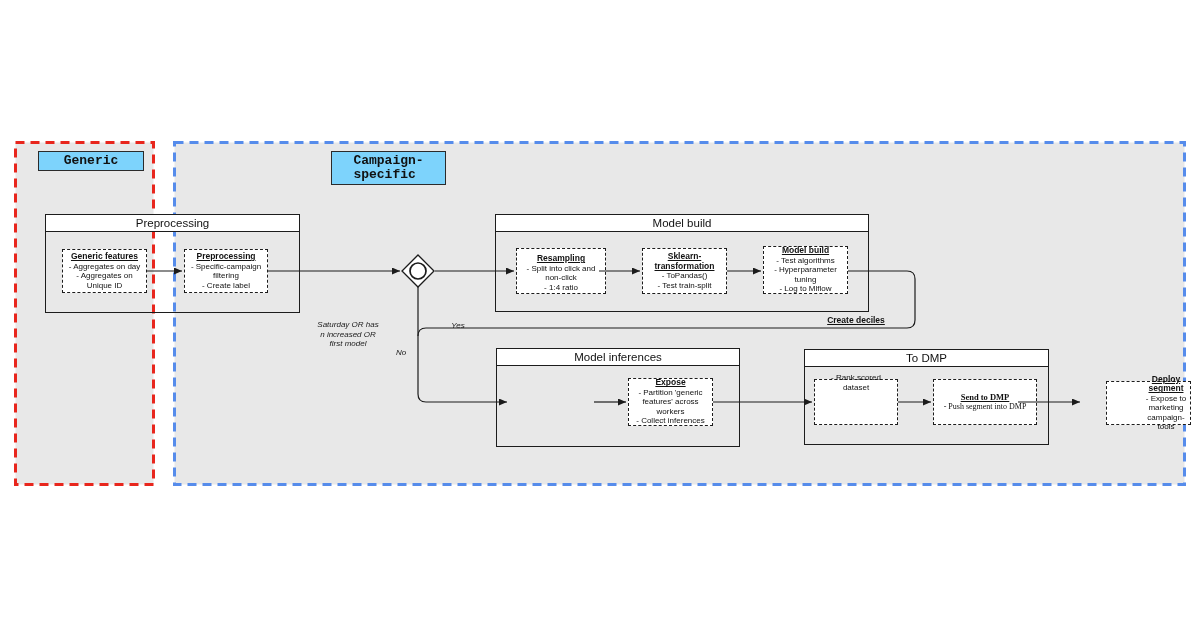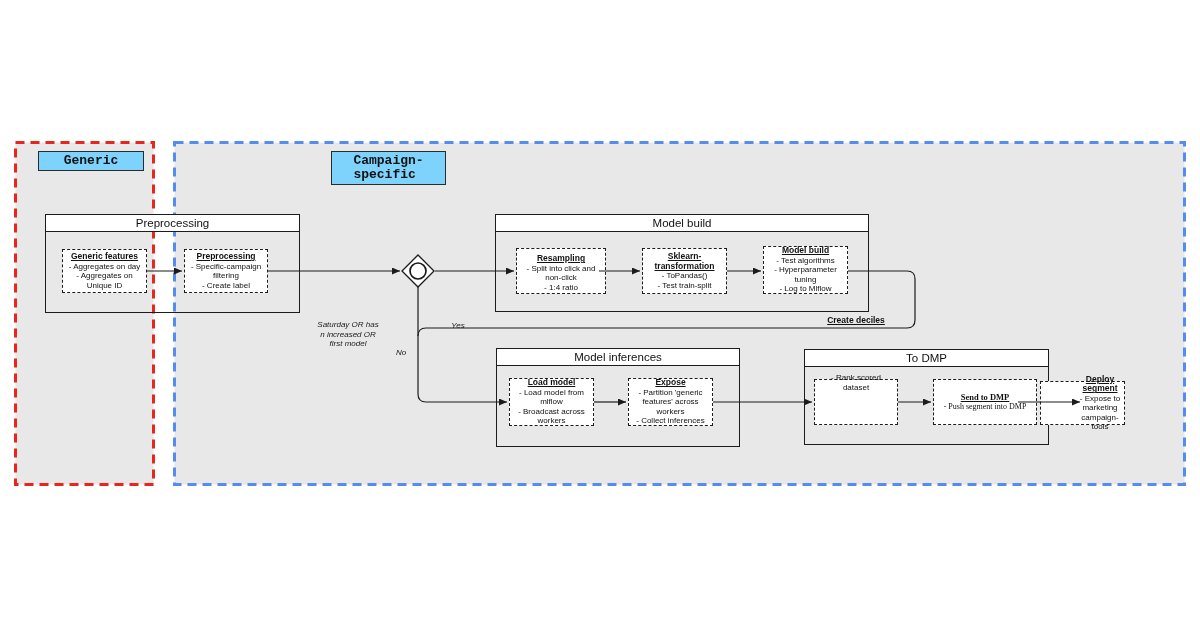--- a/index.html
+++ b/index.html
@@ -95,26 +95,20 @@
     <div class="node-line"></div>
   </div>
 
   <div class="node" style="left:763px;top:246px;width:85px;height:48px;">
     <div class="node-title">Model build</div>
     <div class="node-line">- Test algorithms</div>
     <div class="node-line">- Hyperparameter tuning</div>
     <div class="node-line">- Log to Mlflow</div>
   </div>
 
-  <div class="node" style="left:509px;top:378px;width:85px;height:48px;">
-    <div class="node-title">Load model</div>
-    <div class="node-line">- Load model from mlflow</div>
-    <div class="node-line">- Broadcast across workers</div>
-    <div class="node-line"></div>
-  </div>
 
   <div class="node" style="left:628px;top:378px;width:85px;height:48px;">
     <div class="node-title">Expose</div>
     <div class="node-line">- Partition 'generic features' across workers</div>
     <div class="node-line">- Collect inferences</div>
     <div class="node-line"></div>
   </div>
 
   <div class="node" style="left:814px;top:379px;width:84px;height:46px;gap:48px;">
     <div class="node-title">Create deciles</div>
@@ -123,21 +117,21 @@
     <div class="node-line"></div>
   </div>
 
   <div class="node" style="left:933px;top:379px;width:104px;height:46px;font-family:Liberation Serif, serif;">
     <div class="node-title">Send to DMP</div>
     <div class="node-line">- Push segment into DMP</div>
     <div class="node-line"></div>
     <div class="node-line"></div>
   </div>
 
-  <div class="node" style="left:1040px;top:381px;width:85px;height:44px;padding-left:38px;">
+  <div class="node" style="left:1106px;top:381px;width:85px;height:44px;padding-left:38px;">
     <div class="node-title">Deploy segment</div>
     <div class="node-line">- Expose to marketing campaign-tools</div>
     <div class="node-line"></div>
     <div class="node-line"></div>
   </div>
 
   <svg class="layer wires" width="1200" height="630">
     <defs>
       <marker id="arrow" markerUnits="userSpaceOnUse" markerWidth="9" markerHeight="8" refX="8" refY="3.5" orient="auto">
         <path d="M0,0 L8,3.5 L0,7 Z" fill="#1b1b1b"></path>

